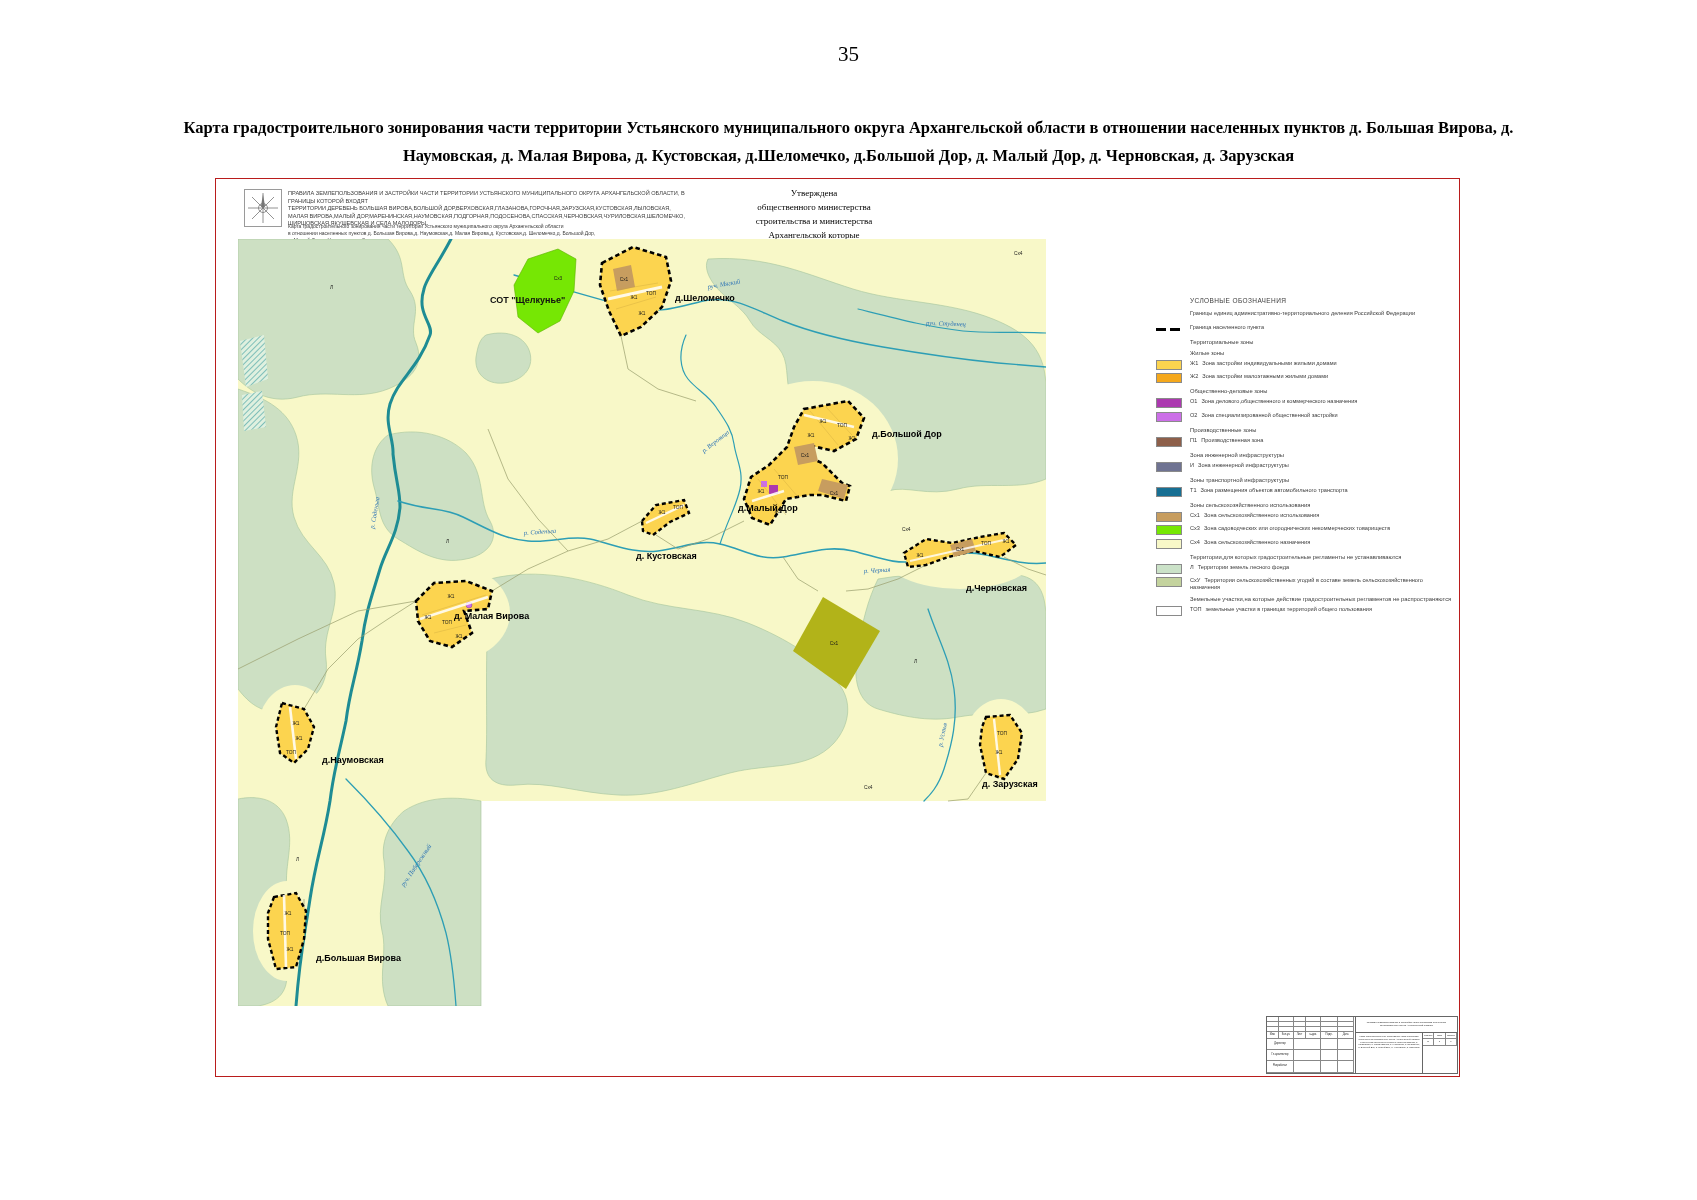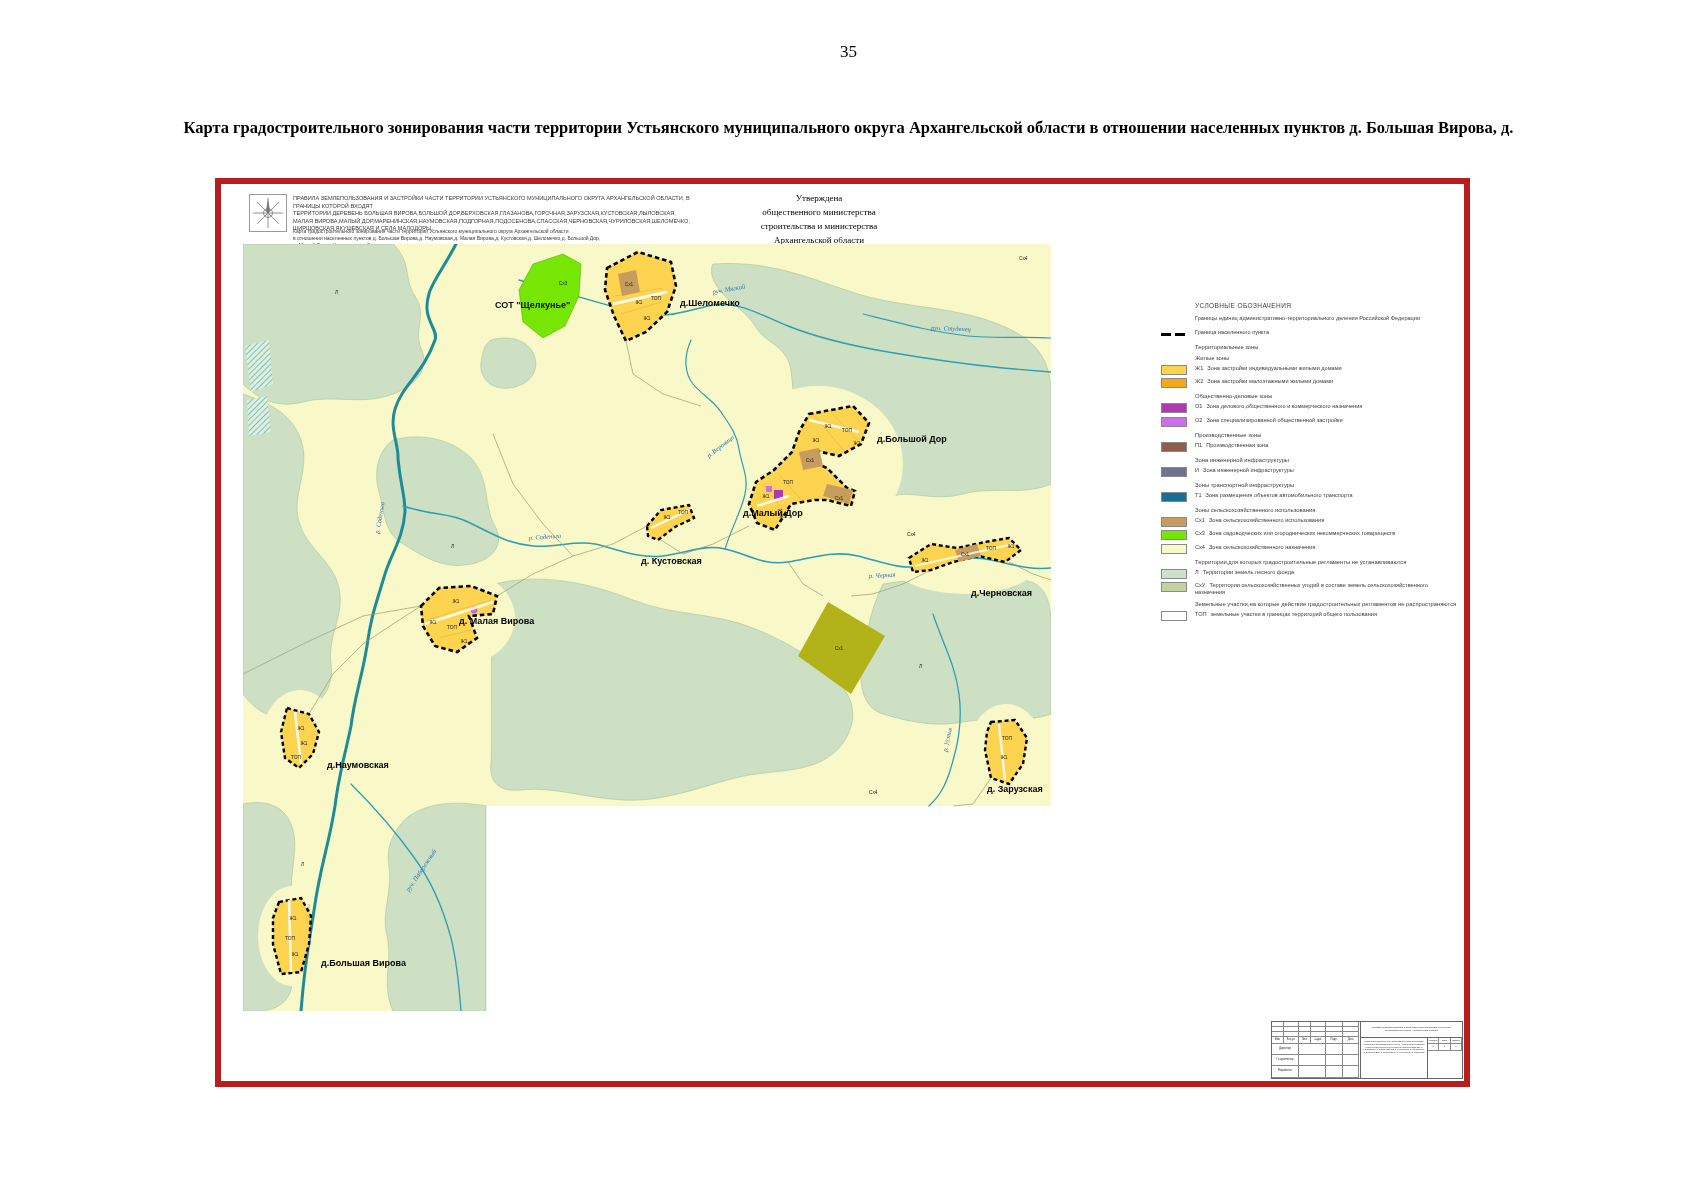--- a/index.html
+++ b/index.html
@@ -1,25 +1,25 @@
 <!DOCTYPE html>
 <html><head>
 <meta charset="utf-8">
 <style>
   html,body{margin:0;padding:0;background:#ffffff;}
   #page{position:relative;width:1697px;height:1200px;background:#fff;overflow:hidden;
         font-family:"Liberation Serif",serif;color:#000;}
   .abs{position:absolute;}
 
-  #page-number{top:42px;left:0;width:1697px;text-align:center;font-size:17px;}
+  #page-number{top:42px;left:0;width:1697px;text-align:center;font-size:21px;}
   #doc-title{top:114px;left:160px;width:1377px;text-align:center;font-weight:bold;
              font-size:16.5px;line-height:1.7;}
 
   
-  #sheet{left:215px;top:178px;width:1243px;height:897px;border:6px solid #b91c1c;background:#fff;}
+  #sheet{left:215px;top:178px;width:1243px;height:897px;border:1px solid #b91c1c;background:#fff;}
 
   #compass-box{left:28px;top:10px;width:36px;height:36px;border:1px solid #9a9a9a;}
   #hdr-text{left:72px;top:11px;width:420px;font-family:"Liberation Sans",sans-serif;
             font-size:5.6px;line-height:1.35;color:#3c3c3c;}
   #hdr-sub{left:72px;top:44px;width:420px;font-family:"Liberation Sans",sans-serif;
            font-size:5px;line-height:1.35;color:#3c3c3c;}
   #approval{left:468px;top:8px;width:260px;text-align:center;font-size:9px;line-height:1.55;}
 
   #map-wrap{left:22px;top:60px;width:808px;height:767px;}
 
@@ -63,20 +63,21 @@
 </style>
 </head>
 <body>
 
 <div id="page">
 
   <div id="page-number" class="abs">35</div>
 
   <div id="doc-title" class="abs">
     <div>Карта градостроительного зонирования части территории Устьянского муниципального округа Архангельской области в отношении населенных пунктов д. Большая Вирова, д.</div>
+    <div>Наумовская, д. Малая Вирова, д. Кустовская, д.Шеломечко, д.Большой Дор, д. Малый Дор, д. Черновская, д. Зарузская</div>
   </div>
 
   <div id="sheet" class="abs">
 
     <div id="compass-box" class="abs">
       <svg width="36" height="36" viewBox="0 0 36 36">
         <g stroke="#777" stroke-width="0.8" fill="none">
           <line x1="18" y1="3" x2="18" y2="33"></line>
             <line x1="3" y1="18" x2="33" y2="18"></line>
           <line x1="7" y1="7" x2="29" y2="29"></line>
@@ -96,21 +97,21 @@
     <div id="hdr-sub" class="abs">
       <div>Карта градостроительного зонирования части территории Устьянского муниципального округа Архангельской области</div>
       <div>в отношении населенных пунктов д. Большая Вирова,д. Наумовская,д. Малая Вирова,д. Кустовская,д. Шеломечко,д. Большой Дор,</div>
       <div>д. Малый Дор,д. Черновская,д. Зарузская</div>
     </div>
 
     <div id="approval" class="abs">
       <div>Утверждена</div>
       <div>общественного министерства</div>
       <div>строительства и министерства</div>
-      <div>Архангельской области</div>
+      <div>Архангельской которые</div>
       <div>от «21» сентября 2023 г. № 62-п</div>
     </div>
 
     <div id="map-wrap" class="abs">
       <svg width="808" height="767" viewBox="0 0 808 767">
         <defs>
           <pattern id="hatch" width="4" height="4" patternUnits="userSpaceOnUse" patternTransform="rotate(45)">
             <rect width="4" height="4" fill="#dff0df"></rect>
             <line x1="0" y1="0" x2="0" y2="4" stroke="#1E8C94" stroke-width="1"></line>
           </pattern>

